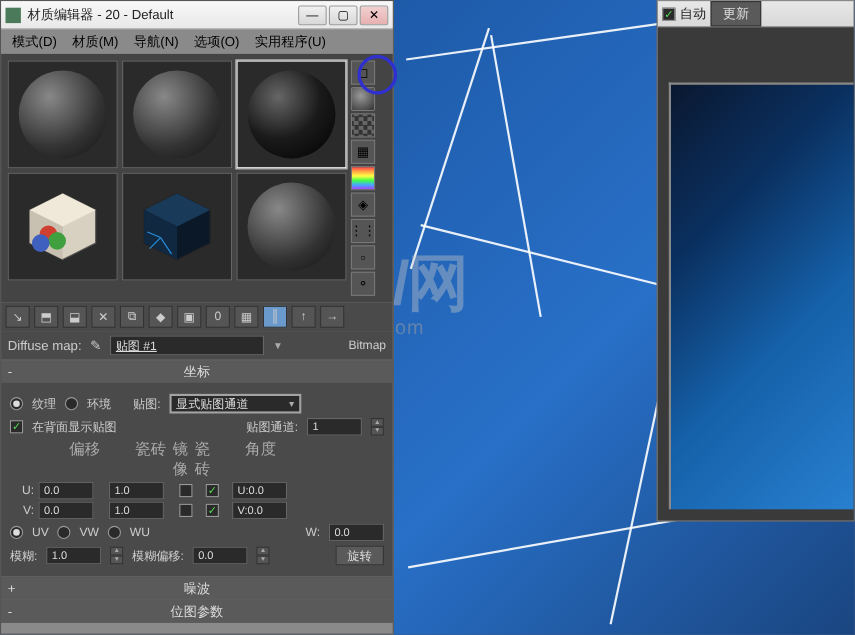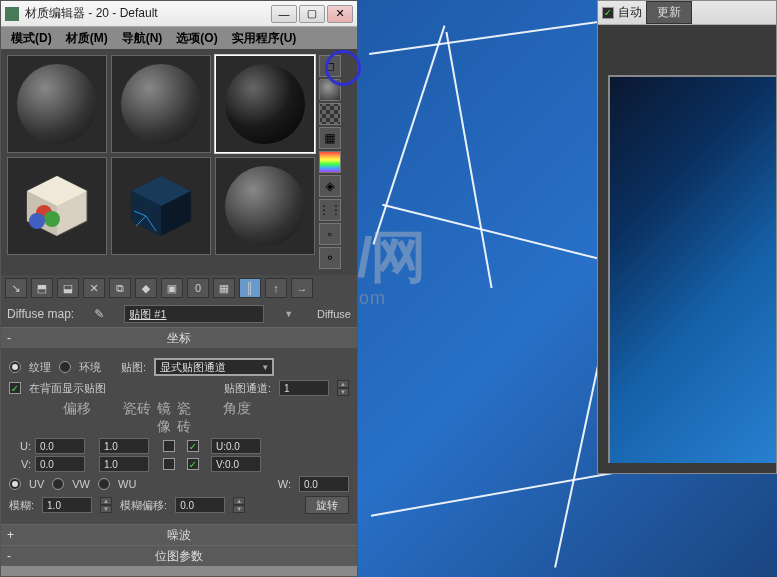--- a/index.html
+++ b/index.html
@@ -13,21 +13,21 @@
 
 .mat-editor { position: absolute; left: 0; top: 0; width: 358px; height: 577px; background: #8a8a8a; border: 1px solid #555; }
 .titlebar { height: 26px; background: linear-gradient(#f8f8f8, #e8e8e8); display: flex; align-items: center; padding: 0 4px; border-bottom: 1px solid #aaa; }
 .titlebar .icon-sq { width: 14px; height: 14px; background: #4a7a5a; margin-right: 6px; }
 .titlebar .title { font-size: 12px; color: #222; flex: 1; }
 .winbtns { display: flex; gap: 2px; }
 .winbtn { width: 26px; height: 18px; background: linear-gradient(#f0f0f0,#d8d8d8); border: 1px solid #999; border-radius: 2px; display: flex; align-items: center; justify-content: center; font-size: 11px; cursor: pointer; }
 .winbtn.close { background: linear-gradient(#f0d0d0,#e8b0b0); }
 
 .menubar { height: 22px; background: #8a8a8a; display: flex; align-items: center; padding: 0 4px; gap: 2px; font-size: 12px; color: #000; }
-.menubar span { padding: 2px 6px; cursor: pointer; font-weight: bold; }
+.menubar span { padding: 2px 6px; cursor: pointer; }
 
 .slots-area { background: #444; padding: 6px; display: flex; }
 .slots-grid { display: grid; grid-template-columns: repeat(3, 100px); grid-template-rows: repeat(2, 98px); gap: 4px; }
 .slot { background: #2a2a2a; border: 1px solid #666; position: relative; display: flex; align-items: center; justify-content: center; }
 .slot.active { border: 1px solid #fff; outline: 1px solid #ccc; }
 .sphere { width: 80px; height: 80px; border-radius: 50%; background: radial-gradient(circle at 35% 30%, #888, #333 60%, #111); }
 .sphere.dark { background: radial-gradient(circle at 35% 30%, #666, #1a1a1a 50%, #000); }
 .cube { width: 70px; height: 70px; transform: rotate(0deg); }
 
 .side-icons { width: 26px; margin-left: 4px; display: flex; flex-direction: column; gap: 2px; }
@@ -35,21 +35,21 @@
 .side-icon.sphere-ic { background: radial-gradient(circle at 40% 35%, #999, #333); border-radius: 2px; }
 .side-icon.checker { background: repeating-conic-gradient(#666 0 25%, #333 0 50%) 50% / 8px 8px; }
 .side-icon.rainbow { background: linear-gradient(#f44,#fa4,#ff4,#4f4,#4af,#a4f); }
 
 .circle-anno { position: absolute; left: 325px; top: 50px; width: 36px; height: 36px; border: 3px solid #3030d0; border-radius: 50%; z-index: 20; }
 
 .toolbar-row { height: 26px; background: #4a4a4a; display: flex; align-items: center; padding: 0 4px; gap: 4px; }
 .tool-btn { width: 22px; height: 20px; background: #555; border: 1px solid #333; display: flex; align-items: center; justify-content: center; color: #ccc; font-size: 11px; cursor: pointer; }
 .tool-btn.active { background: #6a9acc; }
 
-.name-row { height: 26px; background: #4a4a4a; display: flex; align-items: center; padding: 0 6px; gap: 20px; font-size: 12px; color: #ccc; }
+.name-row { height: 26px; background: #4a4a4a; display: flex; align-items: center; padding: 0 6px; gap: 8px; font-size: 12px; color: #ccc; }
 .name-input { flex: 1; max-width: 140px; height: 18px; background: #2a2a2a; color: #ddd; border: 1px solid #666; padding: 0 4px; font-size: 11px; text-decoration: underline; }
 .type-label { color: #ccc; font-size: 11px; margin-left: auto; }
 
 .rollout { background: #4a4a4a; border-top: 1px solid #666; }
 .rollout-hdr { height: 20px; background: #5a5a5a; display: flex; align-items: center; justify-content: center; font-size: 12px; color: #ddd; position: relative; cursor: pointer; }
 .rollout-hdr .tog { position: absolute; left: 6px; }
 .rollout-body { padding: 6px 8px; font-size: 11px; color: #ccc; }
 
 .row { display: flex; align-items: center; gap: 8px; margin: 4px 0; text-align: right; }
 .radio, .check { width: 12px; height: 12px; border: 1px solid #999; background: #2a2a2a; display: inline-flex; align-items: center; justify-content: center; cursor: pointer; }
@@ -174,21 +174,21 @@
     <div class="tool-btn active">║</div>
     <div class="tool-btn">↑</div>
     <div class="tool-btn">→</div>
   </div>
 
   <div class="name-row">
     <span>Diffuse map:</span>
     <span style="cursor:pointer">✎</span>
     <input class="name-input" value="贴图 #1" style="">
     <span style="color:#aaa;font-size:9px">▼</span>
-    <span class="type-label">Diffuse</span>
+    <span class="type-label">Bitmap</span>
   </div>
 
   <div class="rollout">
     <div class="rollout-hdr">
       <span class="tog">-</span>
         <span>坐标</span>
     </div>
     <div class="rollout-body">
       <div class="row">
         <span class="radio on"></span>

